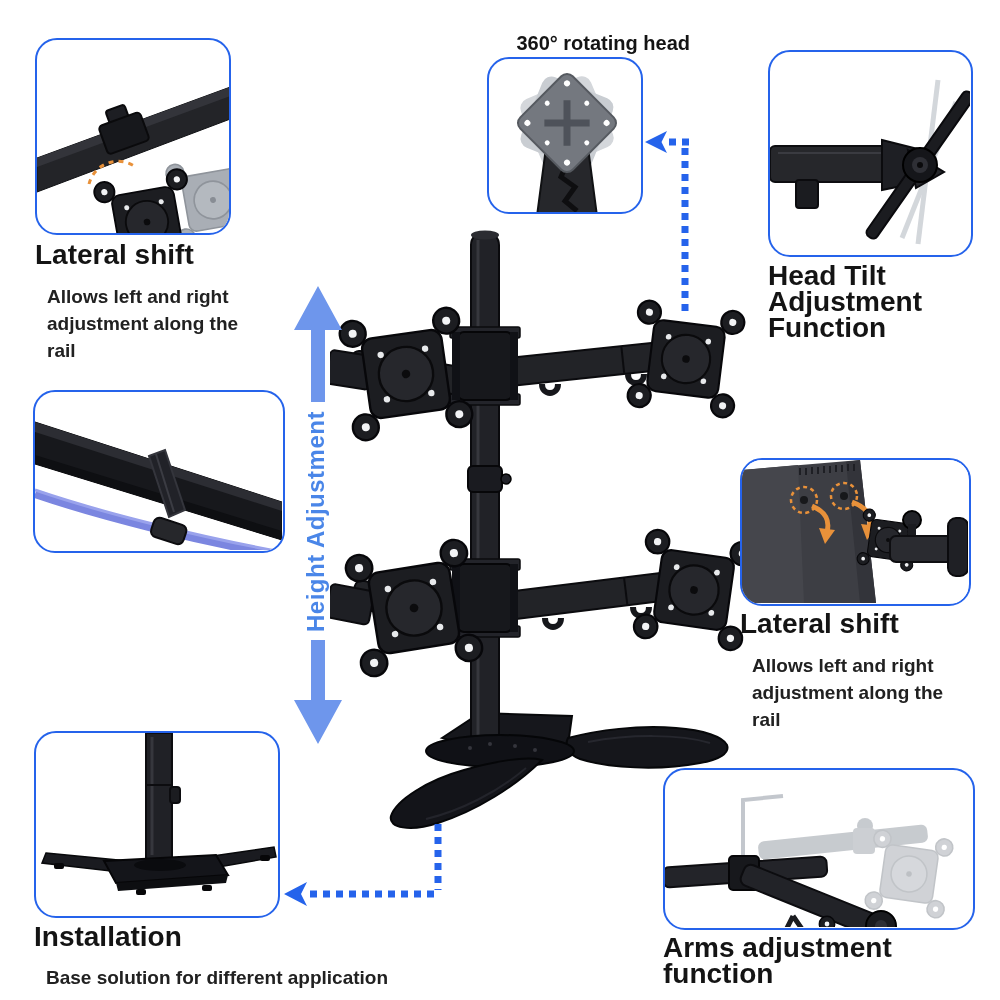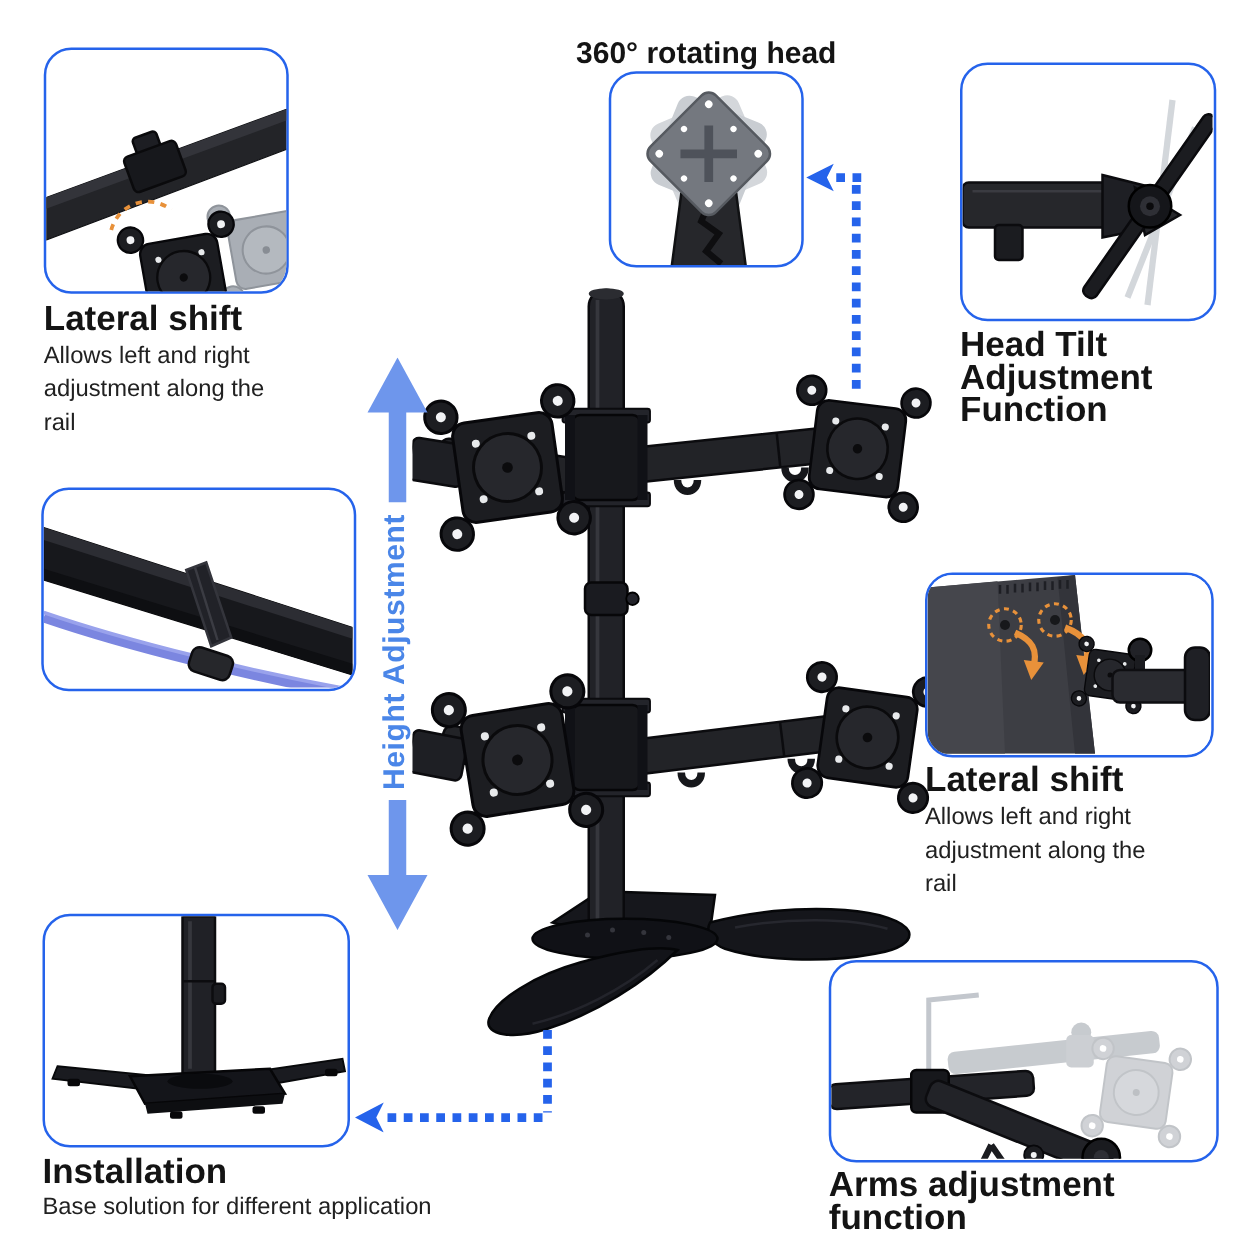--- a/index.html
+++ b/index.html
@@ -1,31 +1,31 @@
 <!DOCTYPE html>
 <html><head>
 <meta charset="utf-8">
 <style>
   html,body{margin:0;padding:0;background:#fff;}
   .canvas{position:relative;width:1000px;height:1000px;background:#ffffff;overflow:hidden;
           font-family:"Liberation Sans","DejaVu Sans",sans-serif;}
   .imgbox{position:absolute;border:2.5px solid #2563eb;border-radius:22px;overflow:hidden;background:#fff;box-sizing:border-box;}
   .imgbox svg{display:block;}
   .f-title{position:absolute;font-weight:700;font-size:28px;line-height:26px;color:#141414;white-space:pre-line;margin:0;}
-  .f-body{position:absolute;font-size:19px;line-height:27px;color:#212121;white-space:pre-line;margin:0;font-weight:400;}
+  .f-body{position:absolute;font-size:19px;line-height:27px;color:#212121;white-space:pre-line;margin:12px;font-weight:700;}
   .conn{position:absolute;}
   #b-tl{left:35px;top:38px;width:196px;height:197px;}
   #b-tc{left:487px;top:57px;width:156px;height:157px;}
   #b-tr{left:768px;top:50px;width:205px;height:207px;}
   #b-ml{left:33px;top:390px;width:252px;height:163px;}
   #b-mr{left:740px;top:458px;width:231px;height:148px;}
   #b-bl{left:34px;top:731px;width:246px;height:187px;}
   #b-br{left:663px;top:768px;width:312px;height:162px;}
   #t-tl{left:35px;top:242px;}
-  #t-tc{left:440px;top:30px;width:250px;text-align:center;font-size:24px;}
+  #t-tc{left:440px;top:30px;width:250px;text-align:right;font-size:20px;}
   #t-tr{left:768px;top:263px;width:200px;}
   #t-ml{left:33px;top:562px;}
   #t-mr{left:740px;top:611px;}
   #t-bl{left:34px;top:924px;}
   #t-br{left:663px;top:935px;}
   #d-tl{left:35px;top:271px;width:225px;}
   #d-tr{left:768px;top:344px;width:200px;}
   #d-ml{left:33px;top:591px;width:240px;}
   #d-mr{left:740px;top:640px;width:240px;}
   #d-bl{left:34px;top:952px;width:390px;}

